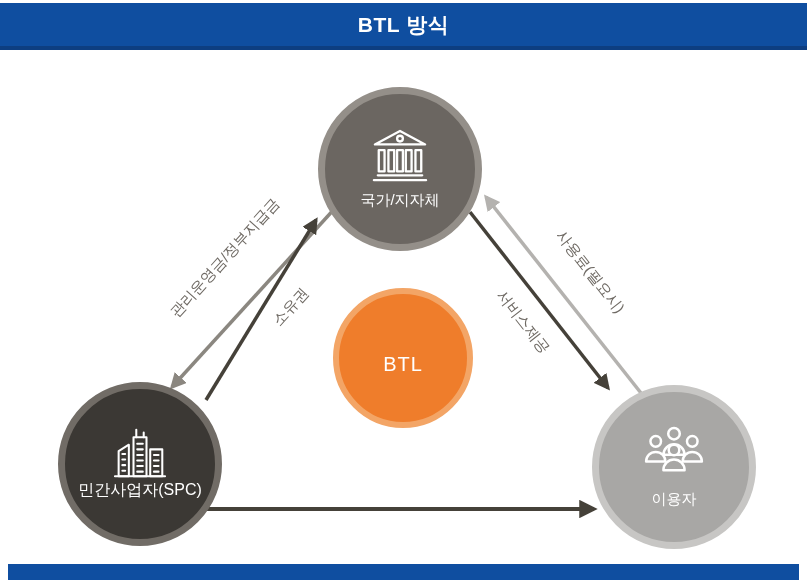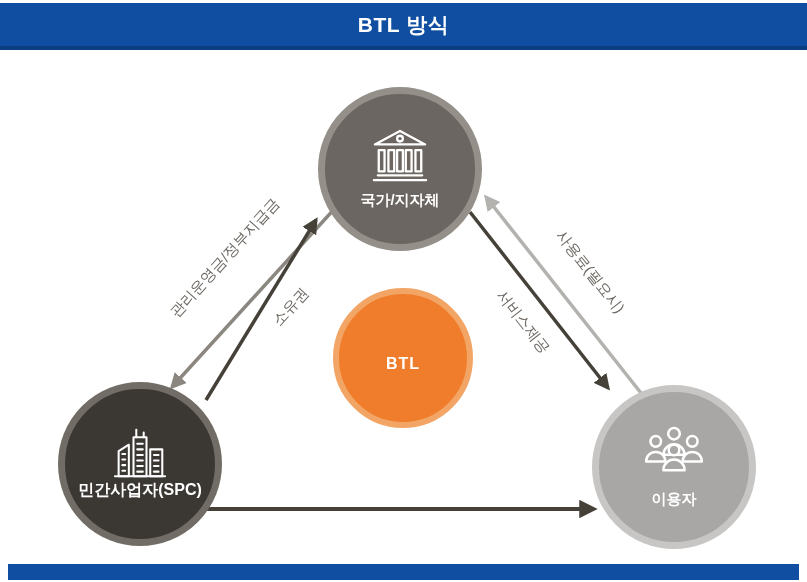--- a/index.html
+++ b/index.html
@@ -12,30 +12,30 @@
     display:flex;align-items:center;justify-content:center;}
   .header-title{color:#ffffff;font-weight:bold;font-size:21px;letter-spacing:.5px;}
   .footer-bar{position:absolute;left:8px;top:564px;width:791px;height:16px;background:#0F4EA0;}
 
   
   .arrows{position:absolute;left:0;top:0;width:807px;height:582px;z-index:1;pointer-events:none;}
 
   
   .node{position:absolute;border-radius:50%;box-sizing:border-box;z-index:2;
     display:flex;flex-direction:column;align-items:center;justify-content:center;}
-  .node-label{color:#ffffff;font-weight:bold;text-align:center;white-space:nowrap;}
+  .node-label{color:#ffffff;font-weight:normal;text-align:center;white-space:nowrap;}
 
   .node-gov{left:318px;top:87px;width:164px;height:164px;background:#6B6661;border:7px solid #948F89;}
   .node-gov .node-label{font-size:15px;margin-top:7px;}
   .node-spc{left:58px;top:382px;width:164px;height:164px;background:#3B3834;border:7px solid #716C66;}
   .node-spc .node-label{font-size:16px;}
   .node-user{left:592px;top:385px;width:164px;height:164px;background:#A8A7A5;border:7px solid #C7C6C4;}
   .node-user .node-label{font-size:15px;margin-top:15px;}
   .node-center{left:333px;top:288px;width:140px;height:140px;background:#EF7D2B;border:6px solid #F3A566;}
-  .node-center .node-label{font-size:16px;letter-spacing:1px;margin-top:12px;}
+  .node-center .node-label{font-size:20px;letter-spacing:1px;margin-top:12px;}
 
   
   .edge-label{position:absolute;z-index:3;white-space:nowrap;color:#6F6A64;font-size:15px;
     transform:translate(-50%,-50%);}
   .lbl-mgmt{left:225px;top:258px;transform:translate(-50%,-50%) rotate(-48deg);}
   .lbl-own{left:291px;top:307px;transform:translate(-50%,-50%) rotate(-48deg);}
   .lbl-usage{left:590px;top:272px;transform:translate(-50%,-50%) rotate(52deg);}
   .lbl-svc{left:523px;top:322px;transform:translate(-50%,-50%) rotate(52deg);}
   .lbl-bottom{left:406px;top:536px;font-size:17px;color:#55514B;transform:translate(-50%,-50%);}
 

